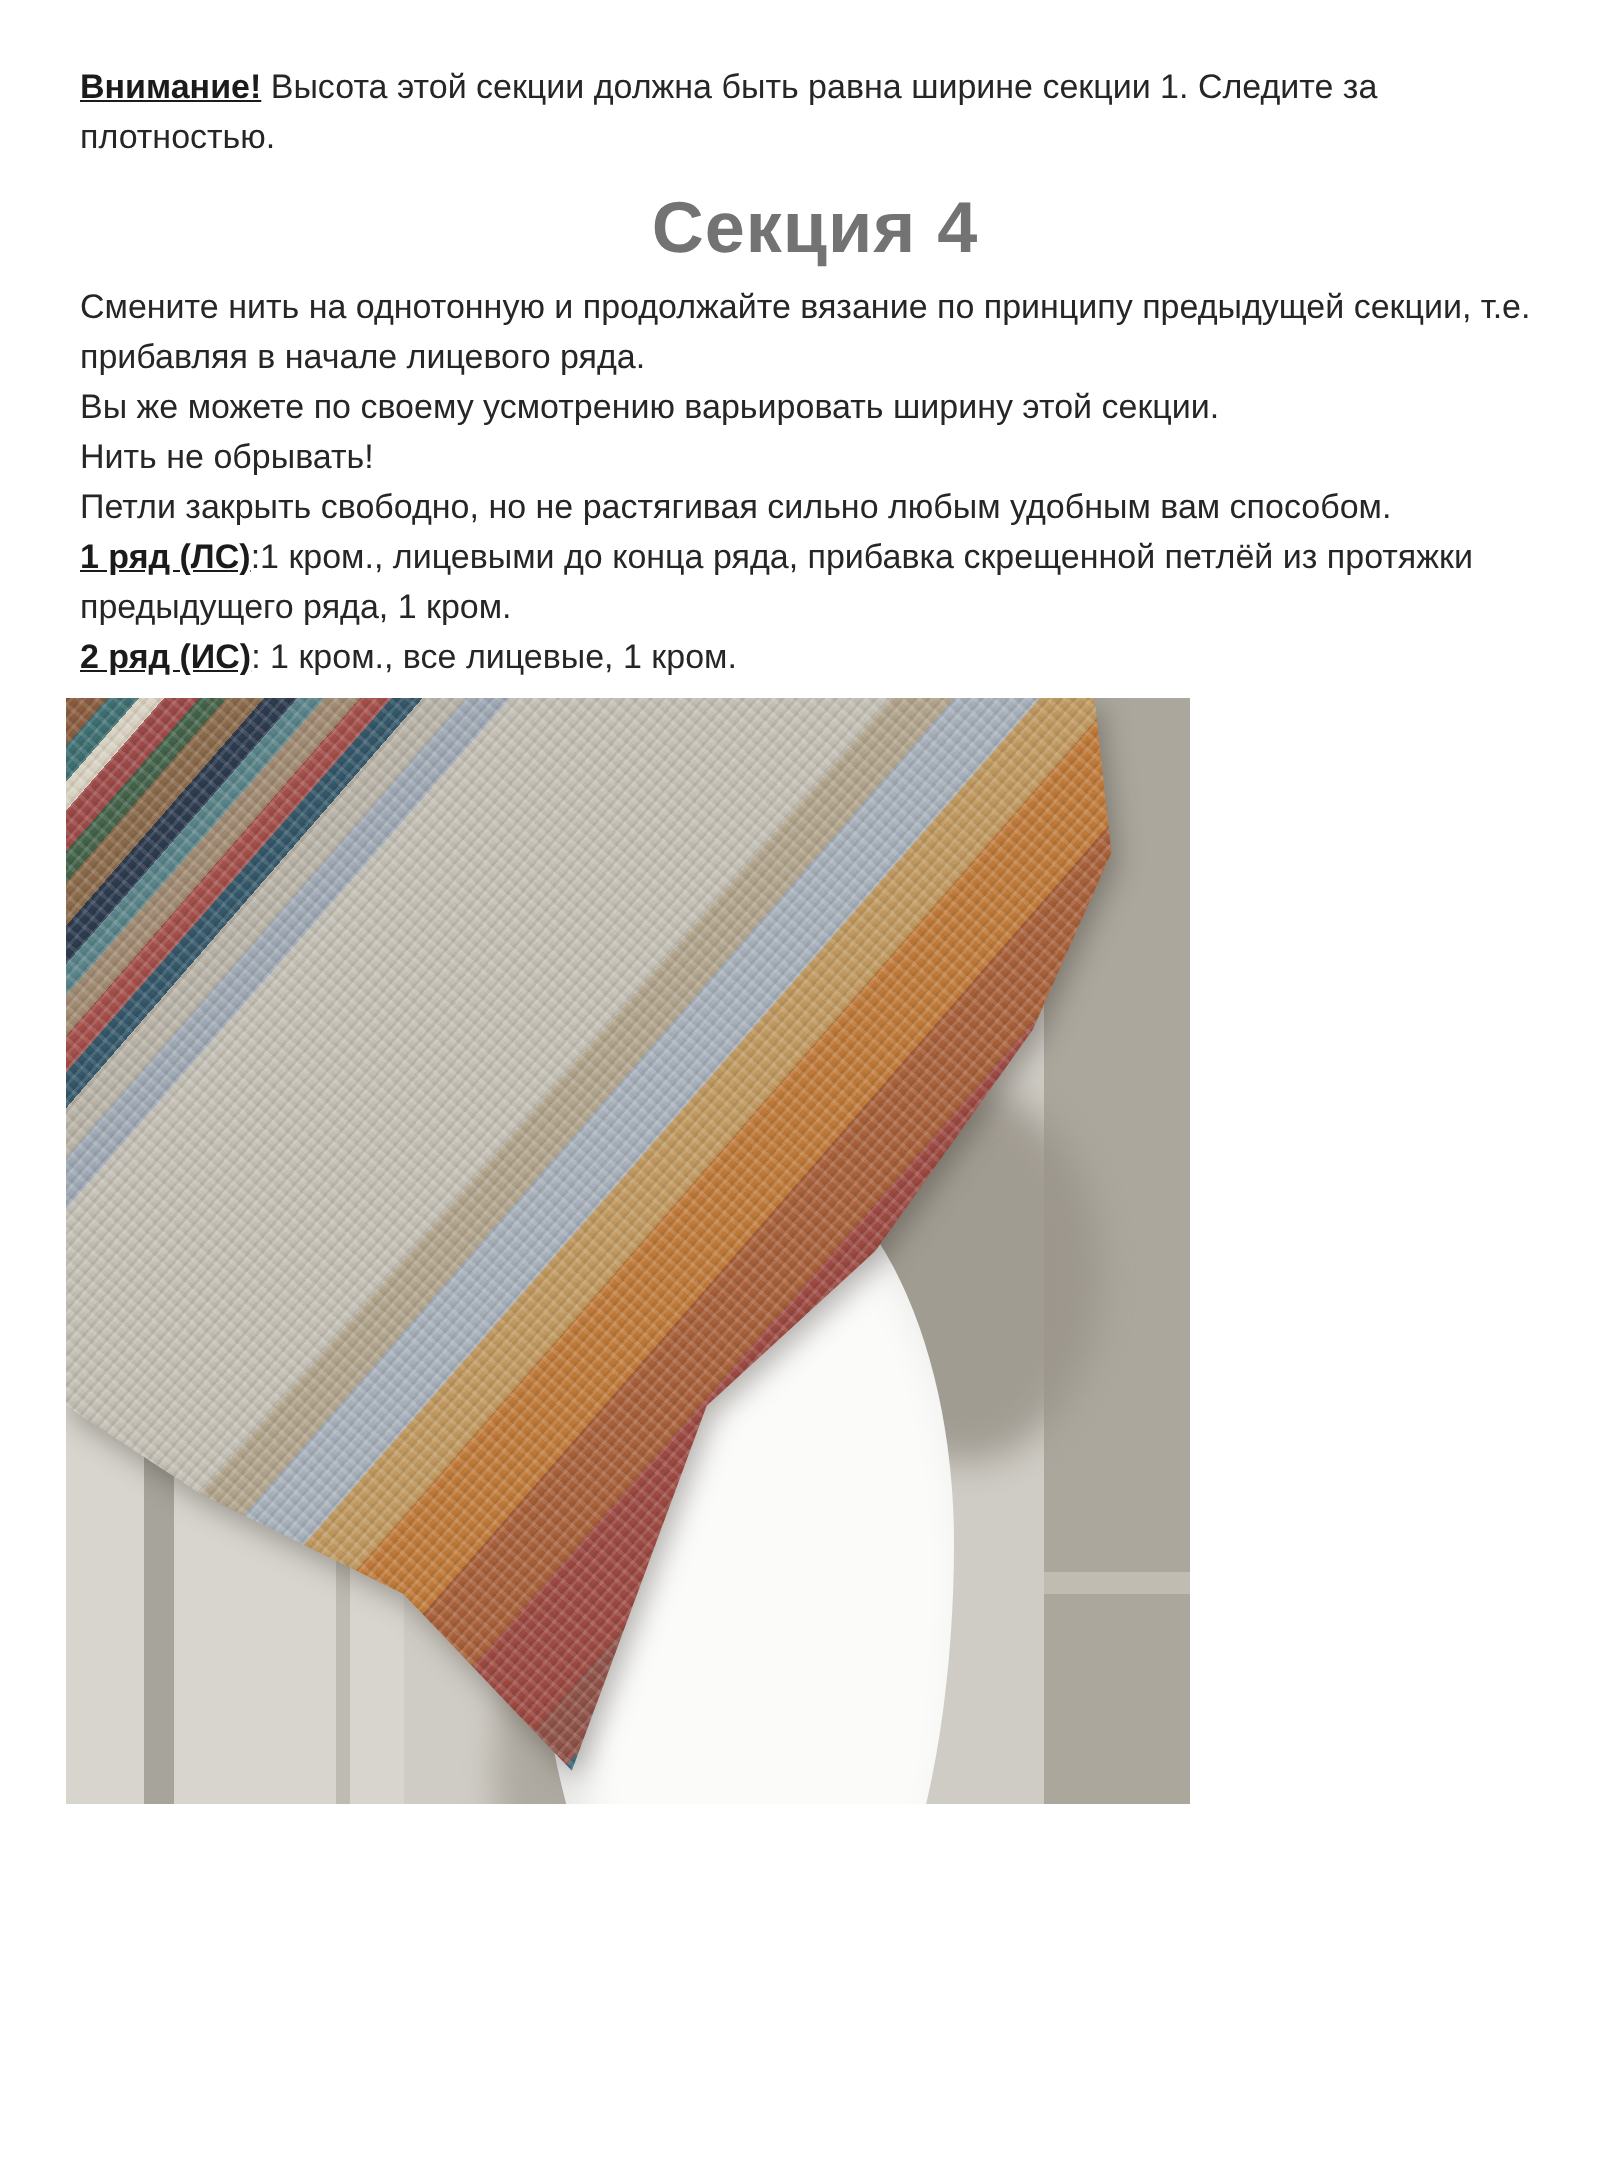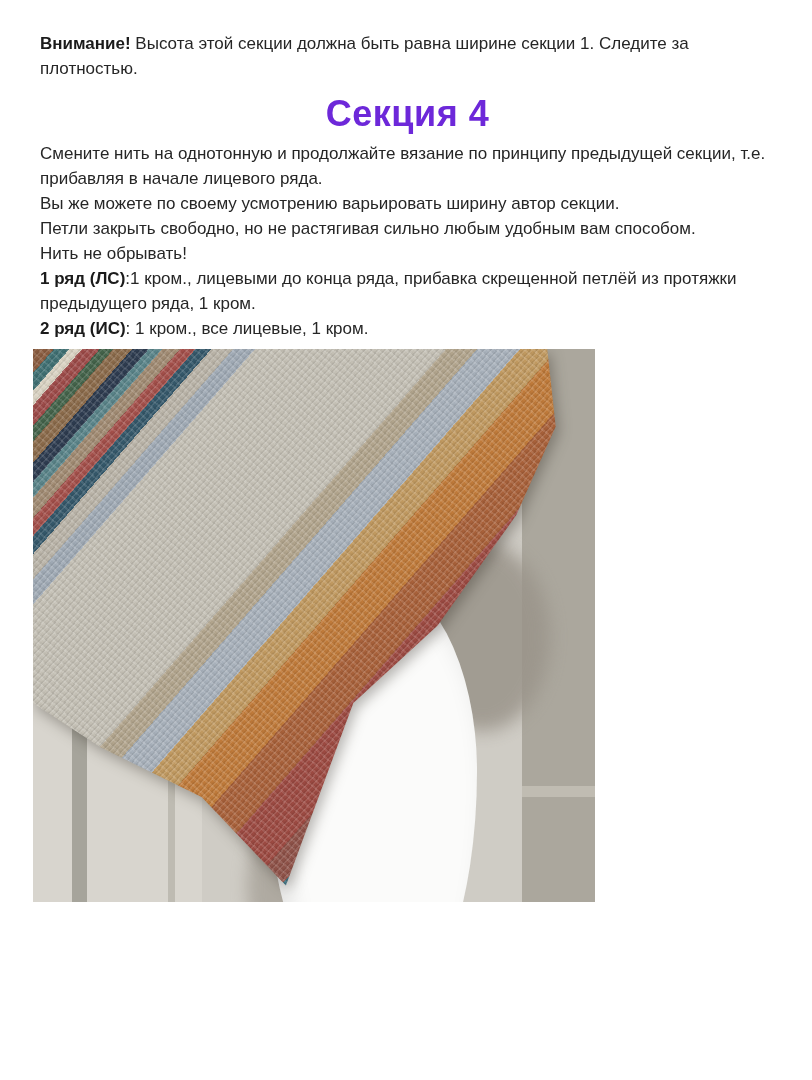--- a/index.html
+++ b/index.html
@@ -7,24 +7,24 @@
     position:relative;
     width:812px;height:1080px;
     background:#ffffff;
     font-family:"Liberation Sans", sans-serif;
     color:#262626;
     overflow:hidden;
   }
   .content{padding:31px 37px 0 40px;}
   .body-text{font-size:17px;line-height:25px;}
   .line{margin:0;}
-  .line strong{font-weight:bold;color:#1b1b1b;}
+  .line strong{font-weight:bold;color:#1b1b1b;text-decoration:underline;}
   .section-title{
     font-size:36px;line-height:42px;font-weight:bold;
-    text-align:center;color:#6d28d9;
+    text-align:center;color:#737373;
     margin:12px 0 6px 0;letter-spacing:0.5px;
   }
   
   .photo{
     position:relative;
     width:562px;height:553px;
     margin:8px 0 0 -7px;
     background:#cfccc5;
     overflow:hidden;
   }
@@ -85,23 +85,23 @@
 
 <div class="page">
   <div class="content">
 
     <p class="body-text line"><strong>Внимание!</strong><span> Высота этой секции должна быть равна ширине секции 1. Следите за плотностью.</span></p>
 
     <h1 class="section-title">Секция 4</h1>
 
     <div class="body-text">
       <div class="line">Смените нить на однотонную и продолжайте вязание по принципу предыдущей секции, т.е. прибавляя в начале лицевого ряда.</div>
-      <div class="line">Вы же можете по своему усмотрению варьировать ширину автор секции.</div>
+      <div class="line">Вы же можете по своему усмотрению варьировать ширину этой секции.</div>
+      <div class="line">Нить не обрывать!</div>
       <div class="line">Петли закрыть свободно, но не растягивая сильно любым удобным вам способом.</div>
-      <div class="line">Нить не обрывать!</div>
     </div>
 
 
     <div class="body-text">
       <div class="line"><strong>1 ряд (ЛС)</strong><span>:1 кром., лицевыми до конца ряда, прибавка скрещенной петлёй из протяжки предыдущего ряда, 1 кром.</span></div>
       <div class="line"><strong>2 ряд (ИС)</strong><span>: 1 кром., все лицевые, 1 кром.</span></div>
     </div>
 
     <div class="photo" title="Многоцветная вязаная шаль с диагональными полосами и бежевой каймой, накинутая на белый манекен">
       <div class="door"></div>

